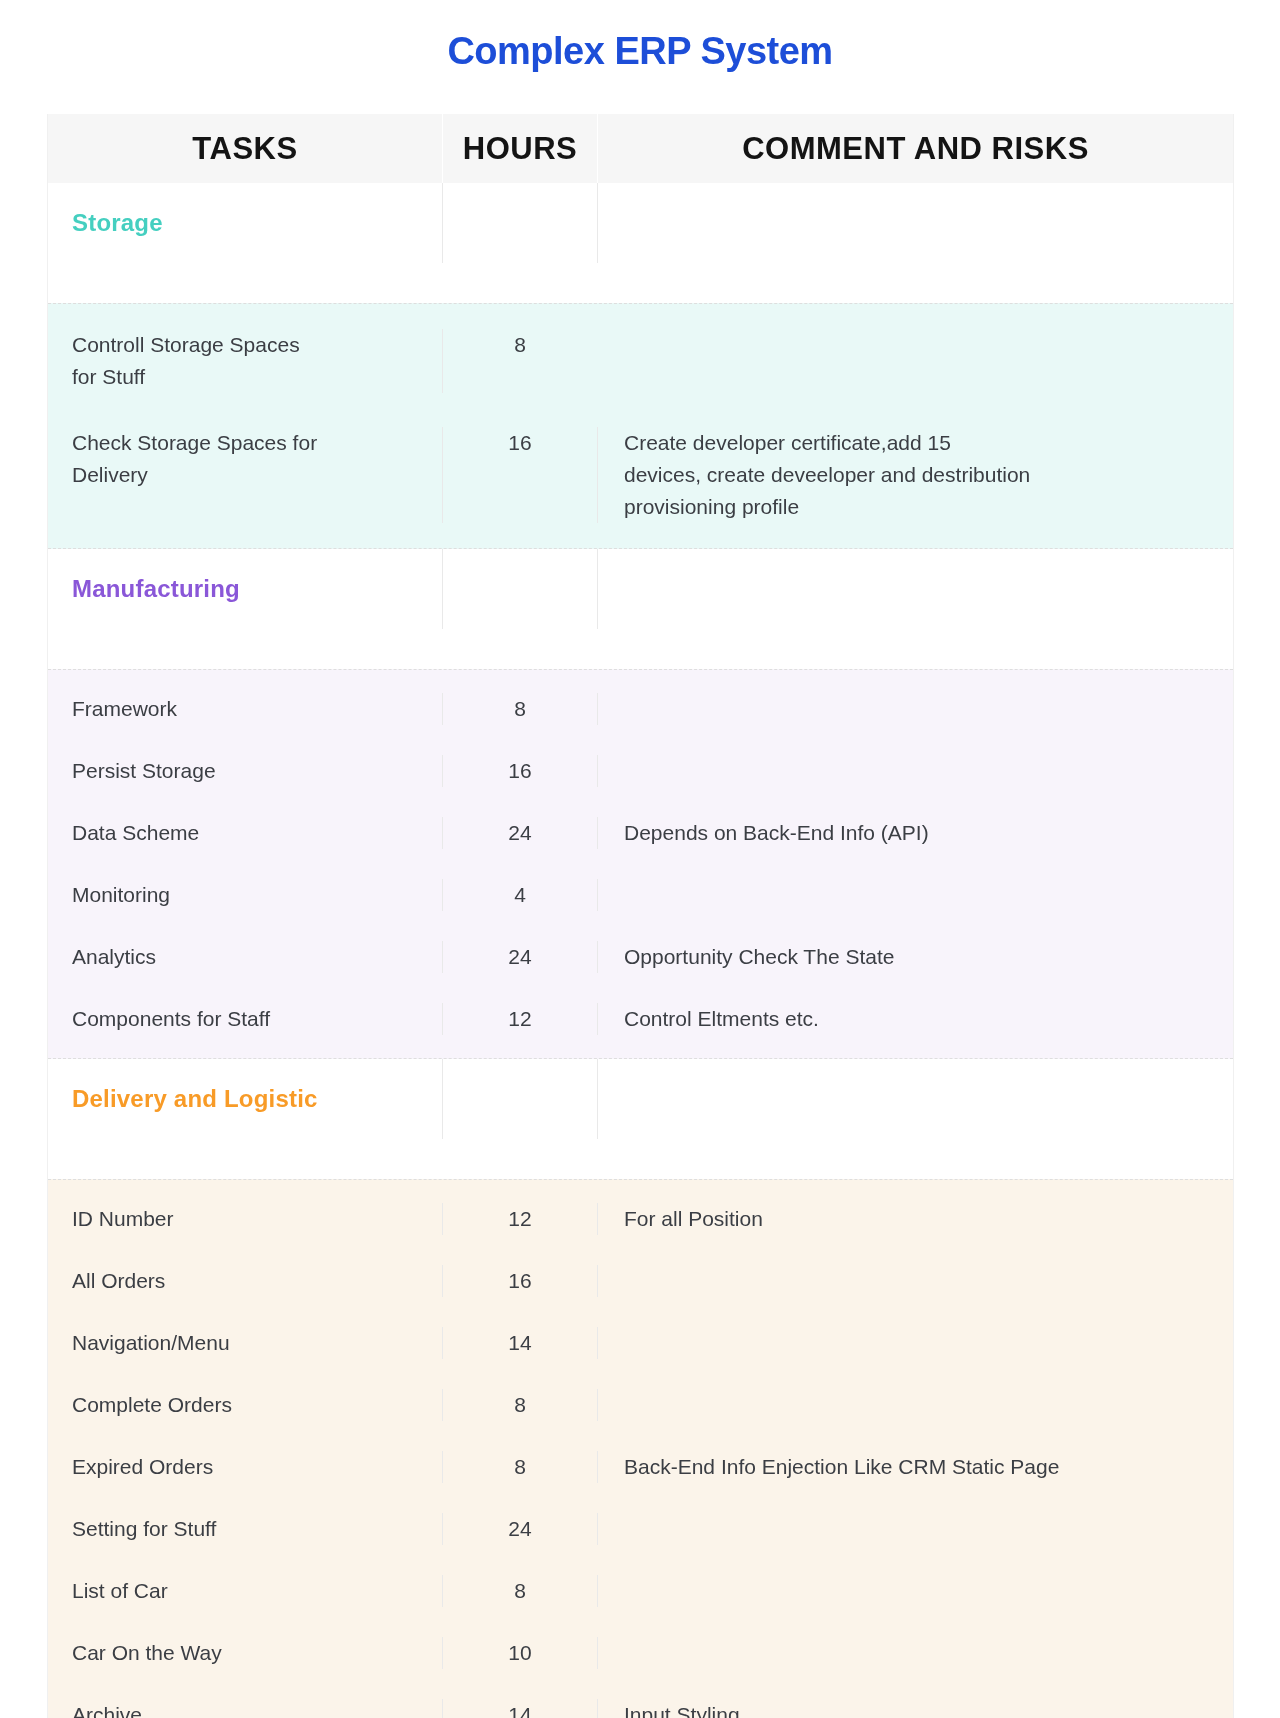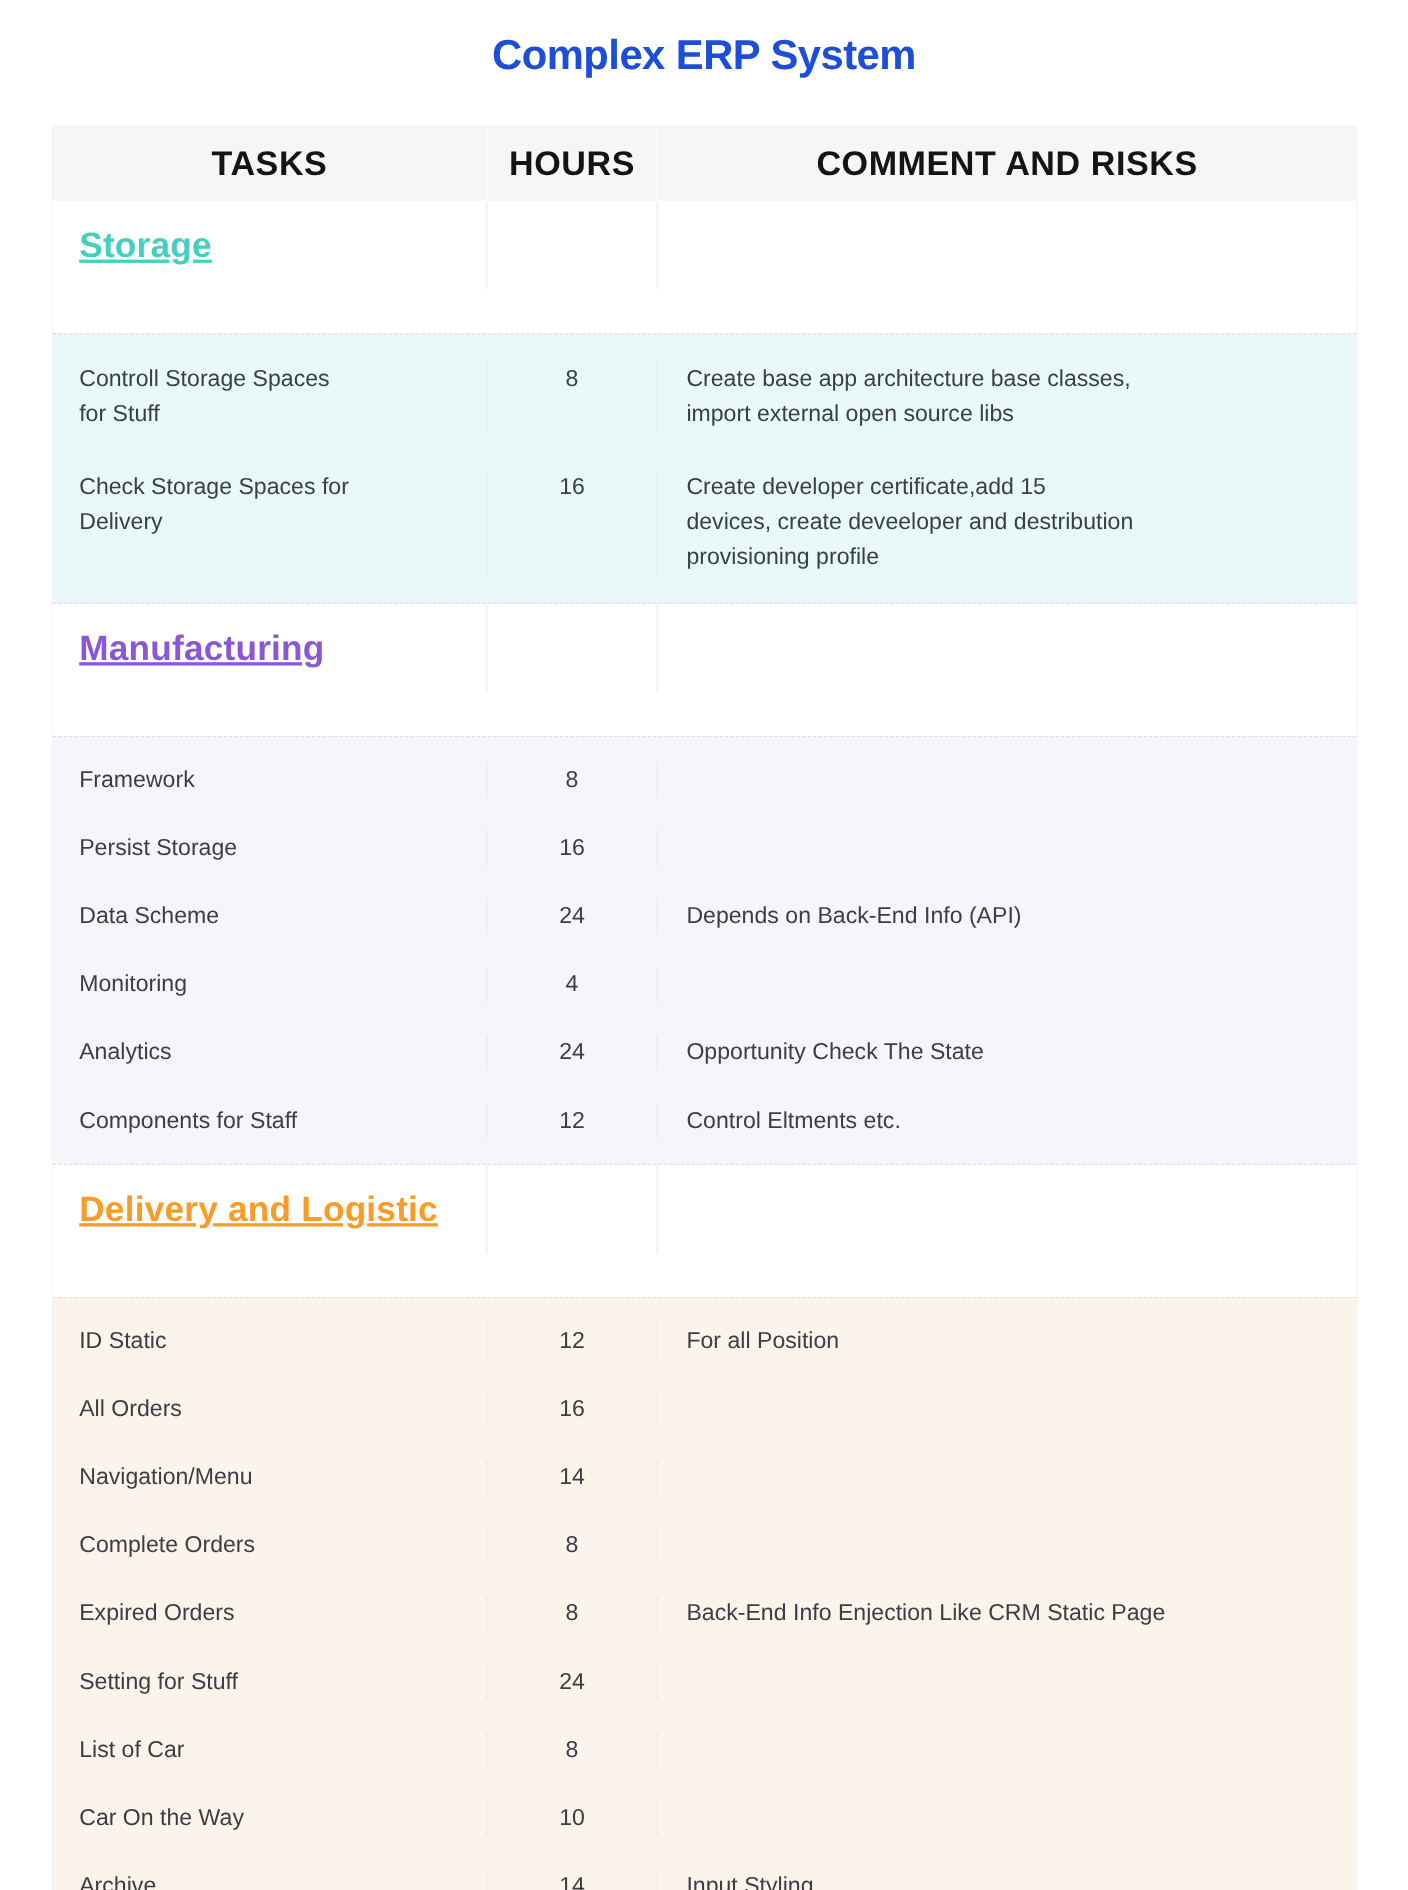--- a/index.html
+++ b/index.html
@@ -40,23 +40,22 @@
   .th {
     display: flex; align-items: center; justify-content: center;
     font-size: 31px; font-weight: 800; letter-spacing: 0.5px;
     color: #141414; height: 69px;
   }
 
   
   .label-row { height: 80px; background: #ffffff; }
   .label-row .cell { display: flex; align-items: center; }
   .sec-label {
-    font-size: 32px; font-weight: 800; letter-spacing: 0.2px;
+    font-size: 24px; font-weight: 800; letter-spacing: 0.2px;
     padding-left: 24px;
-    text-decoration: underline;
   }
 
   
   .block {
     border-top: 1px dashed #dedede;
     border-bottom: 1px dashed #dedede;
     padding: 8px 0;
     margin-top: 40px;
   }
   .data-row { padding: 15px 0; }
@@ -115,22 +114,20 @@
         <span class="sec-label" style="color: rgb(69, 207, 192);">Storage</span>
       </div>
     <div class="cell"></div>
     <div class="cell"></div>
   </div>
   <div class="block block-storage" style="background: rgb(233, 249, 247);">
     <div class="row data-row">
       <div class="cell cell-task">Controll Storage Spaces
 for Stuff</div>
       <div class="cell cell-hours">8</div>
-      <div class="cell cell-comment">Create base app architecture base classes,
-import external open source libs</div>
     </div>
     <div class="row data-row">
       <div class="cell cell-task">Check Storage Spaces for
 Delivery</div>
       <div class="cell cell-hours">16</div>
       <div class="cell cell-comment">Create developer certificate,add 15
 devices, create deveeloper and destribution
 provisioning profile</div>
     </div>
   </div>
@@ -177,21 +174,21 @@
 
   <div class="row label-row">
     <div class="cell">
         <span class="sec-label" style="color: rgb(248, 155, 39);">Delivery and Logistic</span>
       </div>
     <div class="cell"></div>
     <div class="cell"></div>
   </div>
   <div class="block block-delivery" style="background: rgb(251, 244, 234);">
     <div class="row data-row">
-      <div class="cell cell-task">ID Static</div>
+      <div class="cell cell-task">ID Number</div>
       <div class="cell cell-hours">12</div>
       <div class="cell cell-comment">For all Position</div>
     </div>
     <div class="row data-row">
       <div class="cell cell-task">All Orders</div>
       <div class="cell cell-hours">16</div>
       <div class="cell cell-comment"></div>
     </div>
     <div class="row data-row">
       <div class="cell cell-task">Navigation/Menu</div>

